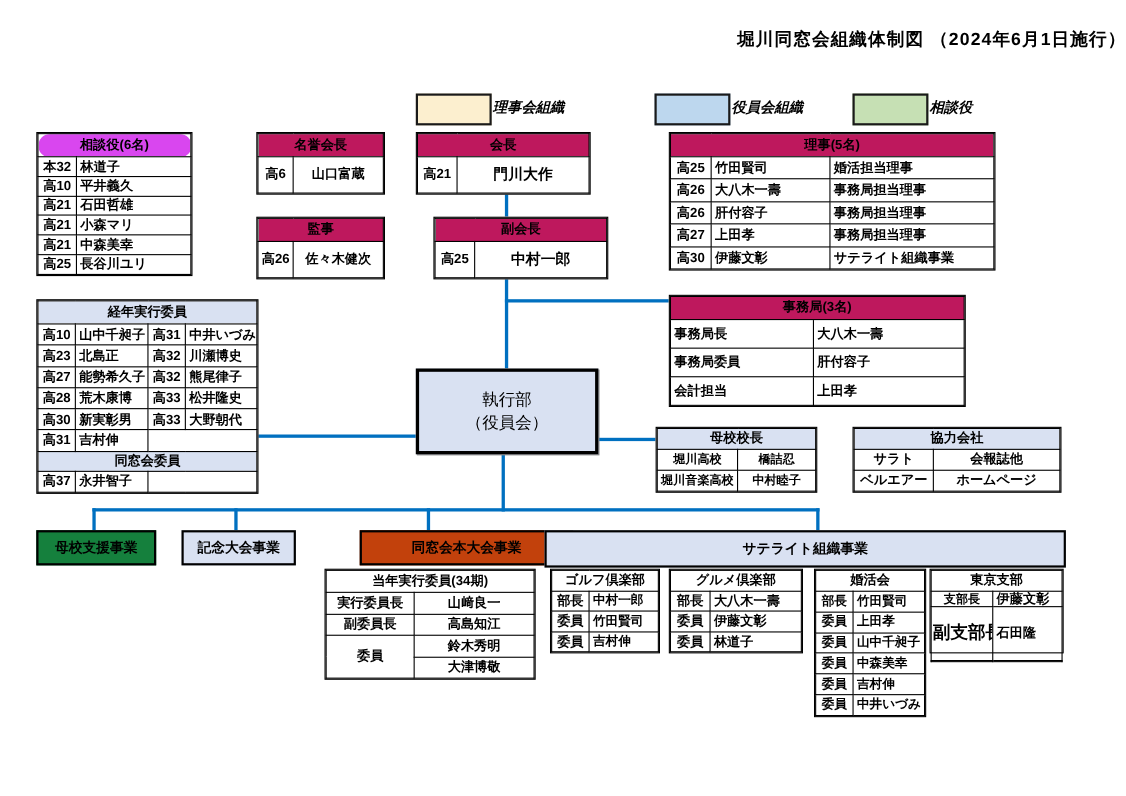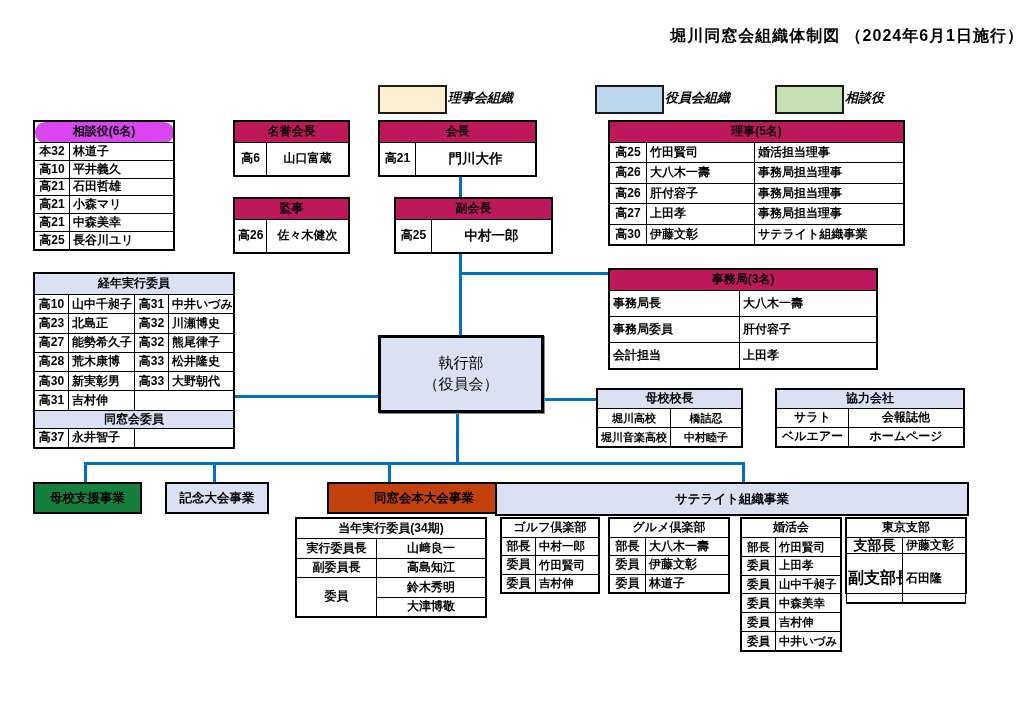--- a/index.html
+++ b/index.html
@@ -461,21 +461,21 @@
     <table>
       <colgroup>
           <col style="width:56px">
           <col>
         </colgroup>
       <tbody>
           <tr>
             <td colspan="2" class="hd" style="height:18px;font-size:12px;">東京支部</td>
           </tr>
       <tr>
-            <td class="ctr" style="font-size:14px;">支部長</td>
+            <td class="ctr" style="font-size:11px;">支部長</td>
             <td>伊藤文彰</td>
           </tr>
       <tr>
             <td class="ctr" style="font-size:16px;padding:15px 1px;">副支部長</td>
             <td>石田隆</td>
           </tr>
       <tr>
             <td></td>
             <td></td>
           </tr>

